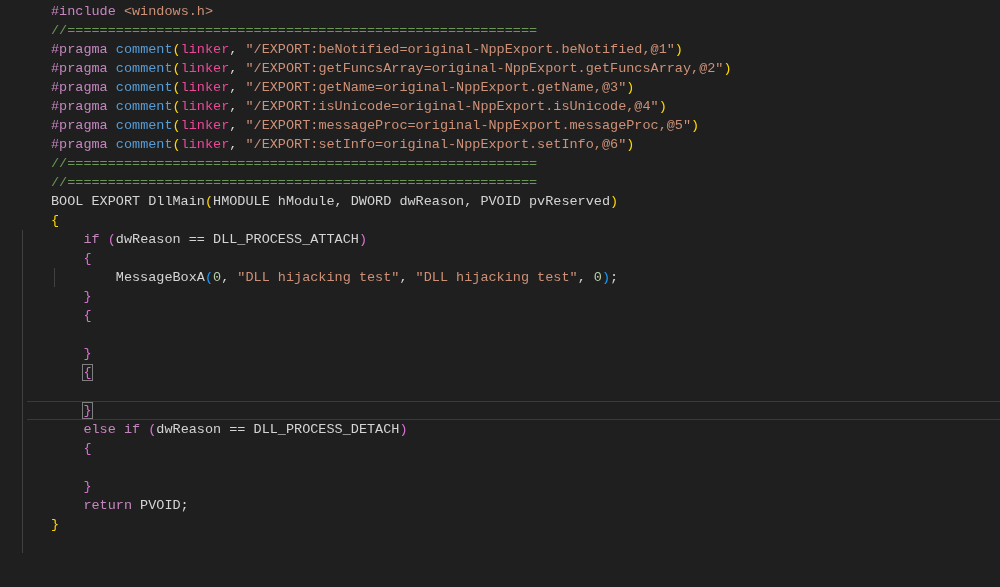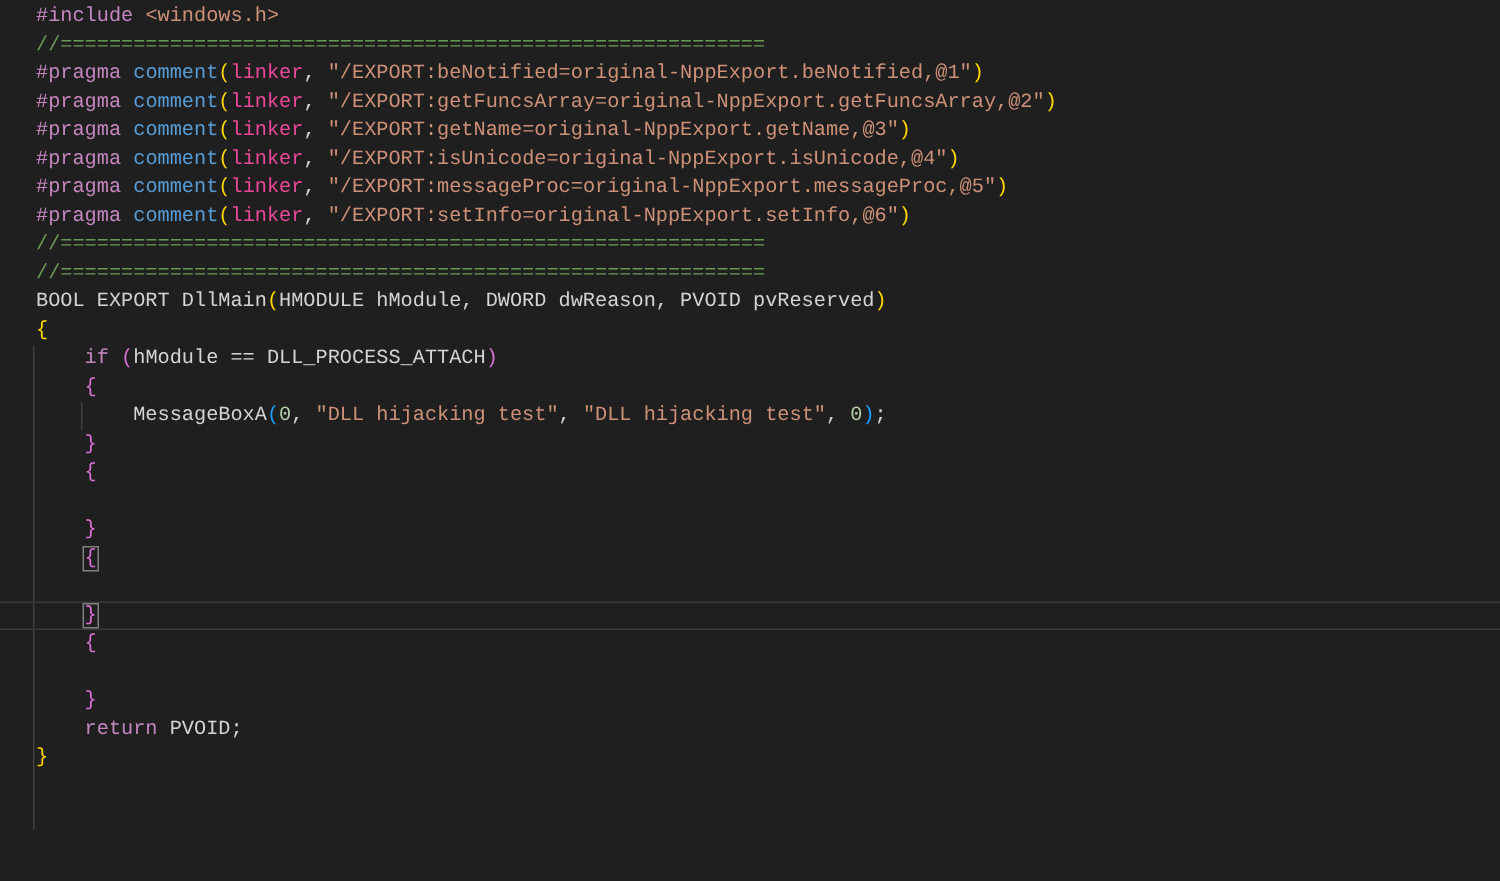--- a/index.html
+++ b/index.html
@@ -6,21 +6,21 @@
   .editor{
     position:absolute;inset:0;
     font-family:"Liberation Mono","DejaVu Sans Mono",monospace;
     font-size:13.5px;
     color:#d4d4d4;
     padding-top:2px;
   }
   .code-area{position:relative;z-index:2;}
   .line{
     height:19px;line-height:19px;white-space:pre;
-    padding-left:24px;box-sizing:border-box;position:relative;
+    padding-left:24px;box-sizing:border-box;position:relative;margin-left:27px;
   }
   .line.current{
     border-top:1px solid #3a3a3a;
     border-bottom:1px solid #3a3a3a;
     line-height:17px;
   }
   .tk-def{color:#d4d4d4;}
   .tk-pp{color:#c586c0;}
   .tk-kw{color:#569cd6;}
   .tk-var{color:#ec4899;}
@@ -49,29 +49,30 @@
       <div class="line"><span class="tk-pp">#pragma</span><span class="tk-def"> </span><span class="tk-kw">comment</span><span class="tk-b1">(</span><span class="tk-var">linker</span><span class="tk-def">, </span><span class="tk-str">"/EXPORT:beNotified=original-NppExport.beNotified,@1"</span><span class="tk-b1">)</span></div>
       <div class="line"><span class="tk-pp">#pragma</span><span class="tk-def"> </span><span class="tk-kw">comment</span><span class="tk-b1">(</span><span class="tk-var">linker</span><span class="tk-def">, </span><span class="tk-str">"/EXPORT:getFuncsArray=original-NppExport.getFuncsArray,@2"</span><span class="tk-b1">)</span></div>
       <div class="line"><span class="tk-pp">#pragma</span><span class="tk-def"> </span><span class="tk-kw">comment</span><span class="tk-b1">(</span><span class="tk-var">linker</span><span class="tk-def">, </span><span class="tk-str">"/EXPORT:getName=original-NppExport.getName,@3"</span><span class="tk-b1">)</span></div>
       <div class="line"><span class="tk-pp">#pragma</span><span class="tk-def"> </span><span class="tk-kw">comment</span><span class="tk-b1">(</span><span class="tk-var">linker</span><span class="tk-def">, </span><span class="tk-str">"/EXPORT:isUnicode=original-NppExport.isUnicode,@4"</span><span class="tk-b1">)</span></div>
       <div class="line"><span class="tk-pp">#pragma</span><span class="tk-def"> </span><span class="tk-kw">comment</span><span class="tk-b1">(</span><span class="tk-var">linker</span><span class="tk-def">, </span><span class="tk-str">"/EXPORT:messageProc=original-NppExport.messageProc,@5"</span><span class="tk-b1">)</span></div>
       <div class="line"><span class="tk-pp">#pragma</span><span class="tk-def"> </span><span class="tk-kw">comment</span><span class="tk-b1">(</span><span class="tk-var">linker</span><span class="tk-def">, </span><span class="tk-str">"/EXPORT:setInfo=original-NppExport.setInfo,@6"</span><span class="tk-b1">)</span></div>
       <div class="line"><span class="tk-cmt">//==========================================================</span></div>
       <div class="line"><span class="tk-cmt">//==========================================================</span></div>
       <div class="line"><span class="tk-def">BOOL EXPORT DllMain</span><span class="tk-b1">(</span><span class="tk-def">HMODULE hModule, DWORD dwReason, PVOID pvReserved</span><span class="tk-b1">)</span></div>
       <div class="line"><span class="tk-b1">{</span></div>
-      <div class="line"><span class="tk-def">    </span><span class="tk-pp">if</span><span class="tk-def"> </span><span class="tk-b2">(</span><span class="tk-def">hModule == DLL_PROCESS_ATTACH</span><span class="tk-b2">)</span></div>
+      <div class="line"><span class="tk-def">    </span><span class="tk-pp">if</span><span class="tk-def"> </span><span class="tk-b2">(</span><span class="tk-def">dwReason == DLL_PROCESS_ATTACH</span><span class="tk-b2">)</span></div>
       <div class="line"><span class="tk-def">    </span><span class="tk-b2">{</span></div>
       <div class="line"><span class="tk-def">        MessageBoxA</span><span class="tk-b3">(</span><span class="tk-num">0</span><span class="tk-def">, </span><span class="tk-str">"DLL hijacking test"</span><span class="tk-def">, </span><span class="tk-str">"DLL hijacking test"</span><span class="tk-def">, </span><span class="tk-num">0</span><span class="tk-b3">)</span><span class="tk-def">;</span></div>
       <div class="line"><span class="tk-def">    </span><span class="tk-b2">}</span></div>
       <div class="line"><span class="tk-def">    </span><span class="tk-b2">{</span></div>
       <div class="line"></div>
       <div class="line"><span class="tk-def">    </span><span class="tk-b2">}</span></div>
       <div class="line"><span class="tk-def">    </span><span class="tk-b2m">{</span></div>
       <div class="line"></div>
       <div class="line current"><span class="tk-def">    </span><span class="tk-b2m">}</span></div>
+      <div class="line"><span class="tk-def">    </span><span class="tk-pp">else</span><span class="tk-def"> </span><span class="tk-pp">if</span><span class="tk-def"> </span><span class="tk-b2">(</span><span class="tk-def">dwReason == DLL_PROCESS_DETACH</span><span class="tk-b2">)</span></div>
       <div class="line"><span class="tk-def">    </span><span class="tk-b2">{</span></div>
       <div class="line"></div>
       <div class="line"><span class="tk-def">    </span><span class="tk-b2">}</span></div>
       <div class="line"><span class="tk-def">    </span><span class="tk-pp">return</span><span class="tk-def"> PVOID;</span></div>
       <div class="line"><span class="tk-b1">}</span></div>
     </div>
 </div>
 
 </body></html>

